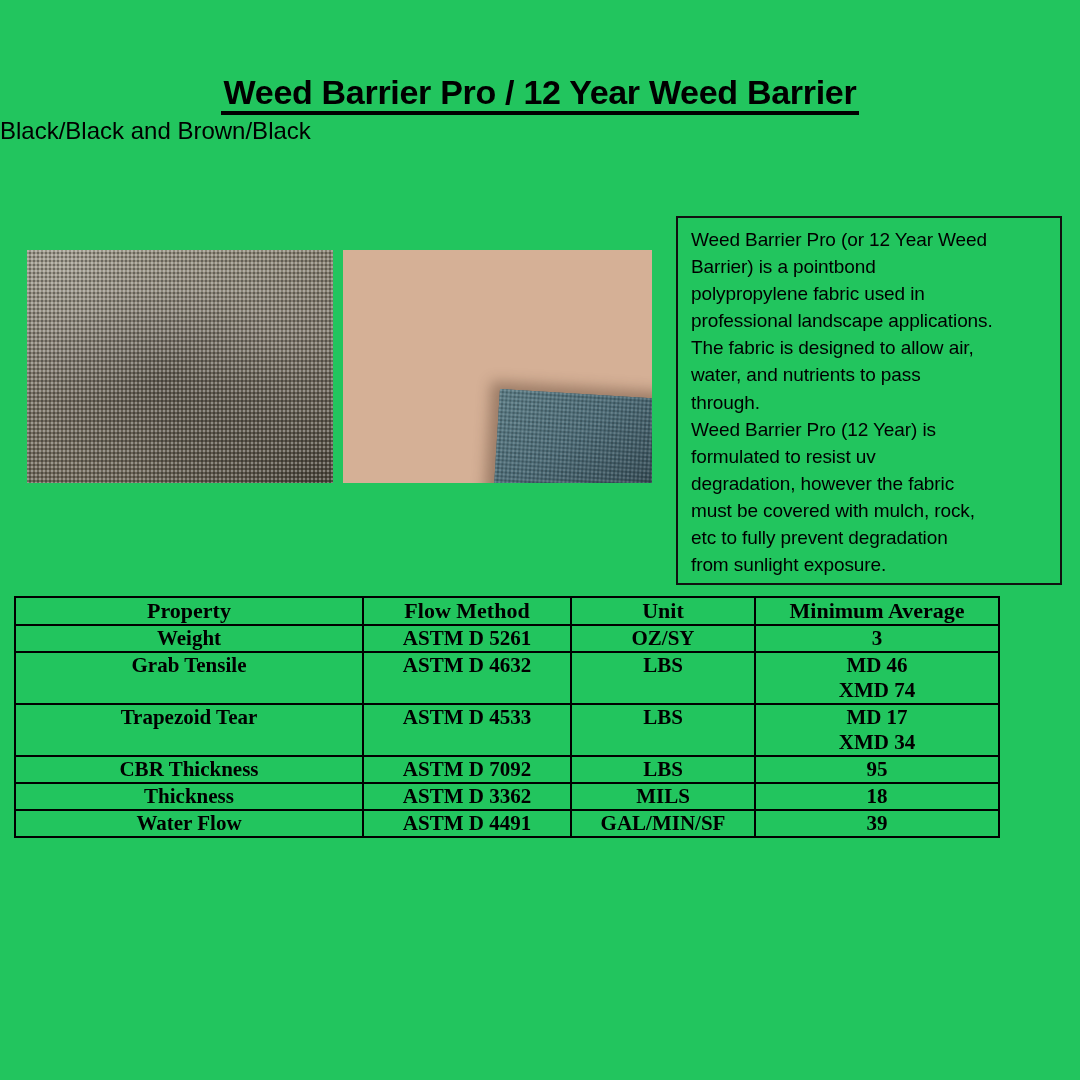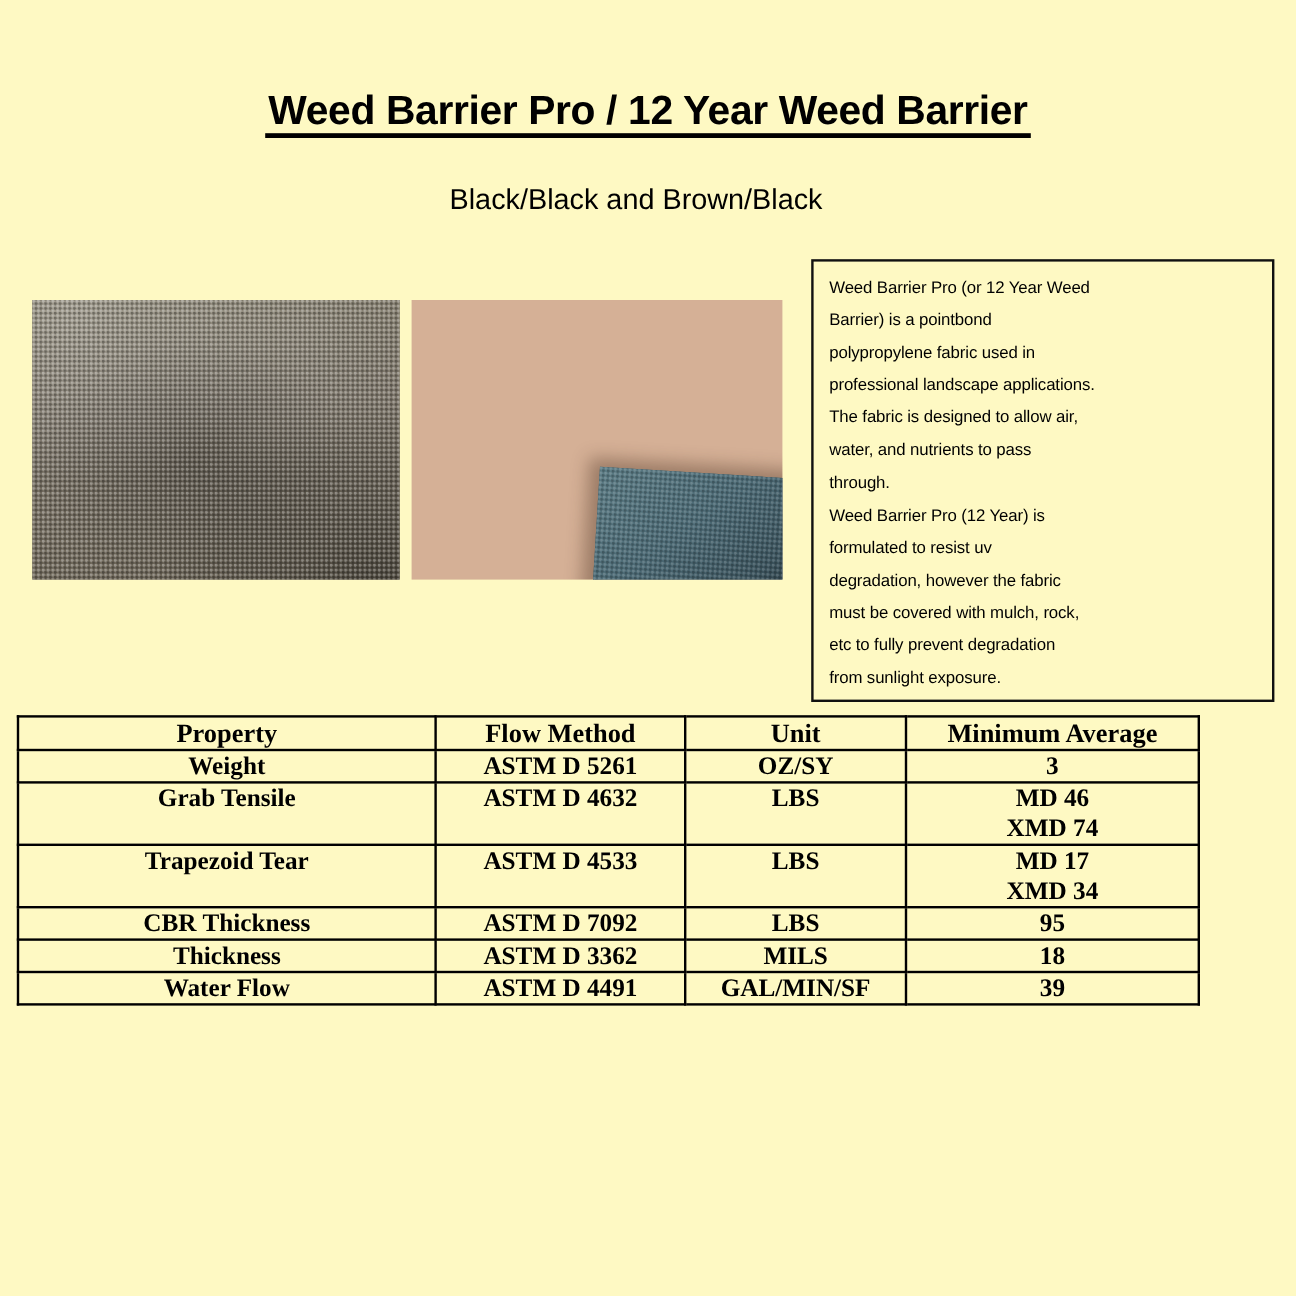--- a/index.html
+++ b/index.html
@@ -1,20 +1,20 @@
 <!DOCTYPE html>
 <html><head>
 <meta charset="utf-8">
 <style>
   html, body { margin: 0; padding: 0; background: #ffffff; }
   .page {
     position: relative;
     width: 1080px;
     height: 1080px;
-    background: #fef9c3;
+    background: #22c55e;
     overflow: hidden;
     font-family: "Liberation Sans", sans-serif;
     color: #000;
   }
 
   
   .title-wrap {
     position: absolute;
     top: 74px; left: 0;
     width: 1080px;
@@ -26,24 +26,22 @@
     font-weight: bold;
     letter-spacing: -0.3px;
     border-bottom: 4px solid #000;
     padding: 0 3px 1px 3px;
     line-height: 36px;
   }
   .subtitle {
     position: absolute;
     top: 117px; left: 0;
     width: 1060px;
-    text-align: center;
     font-size: 24px;
     line-height: 28px;
-    margin-top: 36px;
   }
 
   
   .swatch {
     position: absolute;
     top: 250px;
     height: 233px;
     overflow: hidden;
   }
   .swatch-left {
@@ -98,21 +96,21 @@
     position: absolute;
     left: 676px;
     top: 216px;
     width: 386px;
     height: 369px;
     border: 2px solid #111;
     box-sizing: border-box;
     padding: 8px 6px 0 13px;
   }
   .desc-text {
-    font-size: 14px;
+    font-size: 19px;
     line-height: 27.1px;
     white-space: pre-line;
     letter-spacing: -0.1px;
   }
 
   
   .spec-table {
     position: absolute;
     left: 14px;
     top: 596px;

